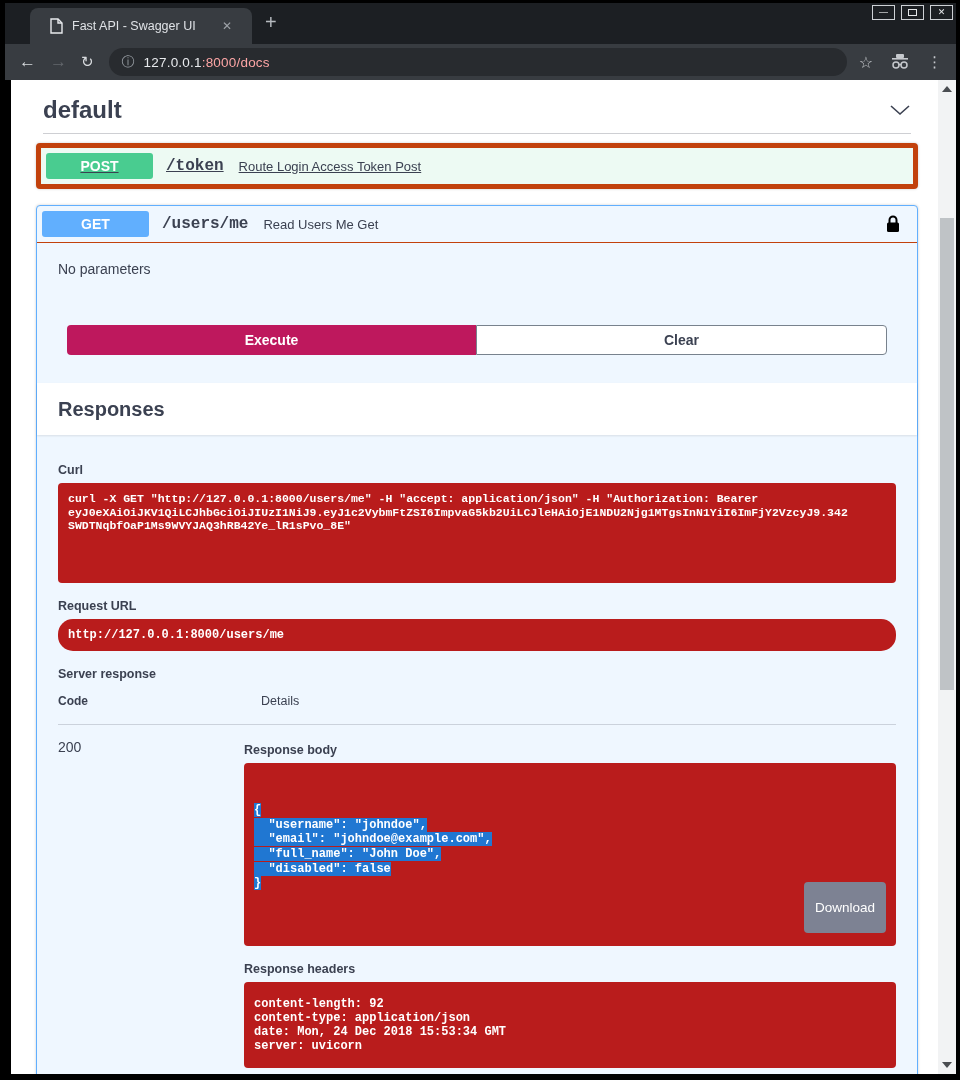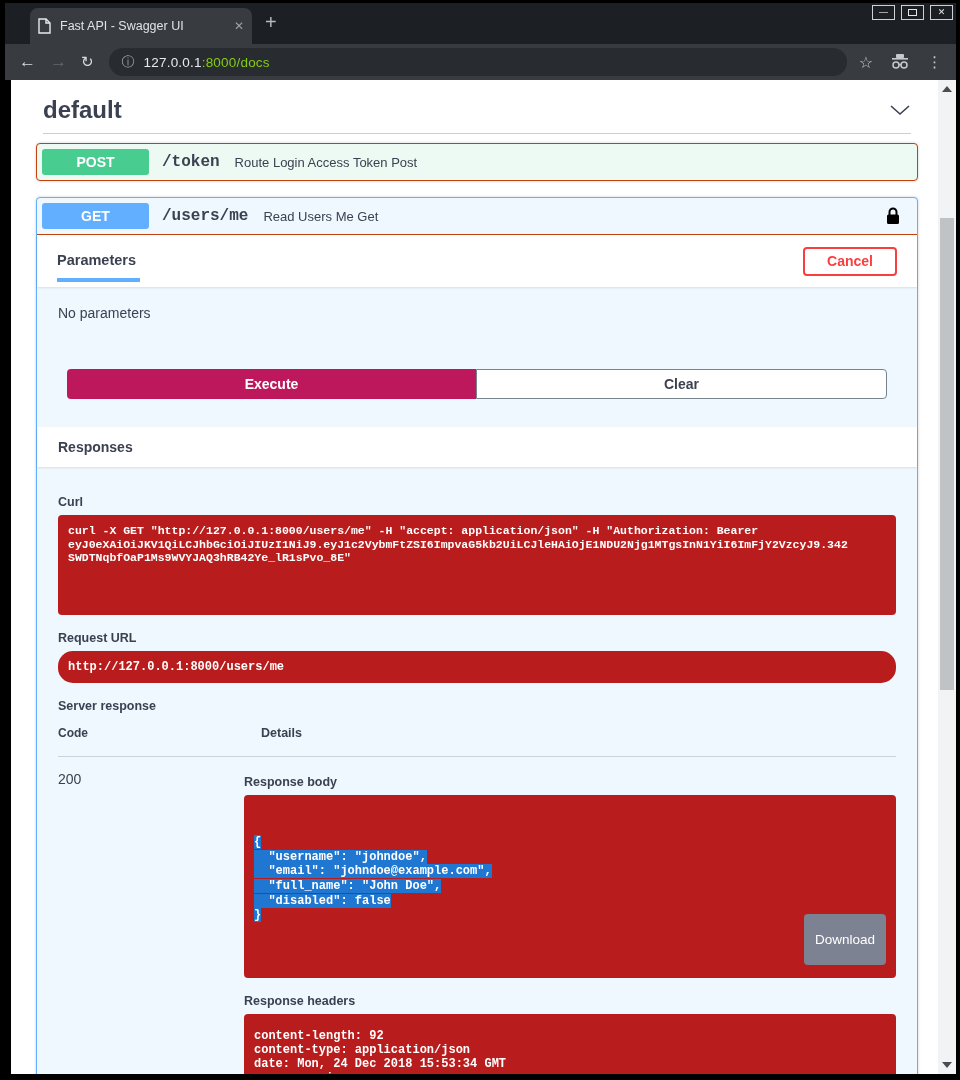--- a/index.html
+++ b/index.html
@@ -2,60 +2,60 @@
 <html><head>
 <meta charset="utf-8">
 <style>
   * { margin:0; padding:0; box-sizing:border-box; }
   html,body { width:960px; height:1080px; background:#000; overflow:hidden;
               font-family:"Liberation Sans", sans-serif; }
 
   
   .tabbar { position:absolute; top:3px; left:5px; width:951px; height:41px; background:#1c1f23; }
   .tab { position:absolute; left:25px; top:5px; width:222px; height:36px; background:#383c41;
-         border-radius:8px 8px 0 0; display:flex; align-items:center; padding:0 8px; }
+         border-radius:8px 8px 0 0; display:flex; align-items:center; padding:0 20px; }
   .tab-title { color:#dfe2e6; font-size:12.5px; margin-left:9px; flex:1; white-space:nowrap; overflow:hidden; }
   .tab-close { color:#9da2a7; font-size:12px; cursor:default; }
   .newtab { position:absolute; left:260px; top:8px; color:#b6babf; font-size:20px; font-weight:400; }
   .win-controls { position:absolute; right:3px; top:2px; display:flex; gap:6px; }
   .win-btn { width:23px; height:15px; border:1px solid #ced1d5; color:#e4e6e8;
              display:flex; align-items:center; justify-content:center; font-size:9px; line-height:1; }
   .max-inner { width:9px; height:7px; border:1px solid #e4e6e8; display:block; }
 
   .toolbar { position:absolute; top:44px; left:5px; width:951px; height:36px; background:#383c41;
              display:flex; align-items:center; }
   .nav-icon { font-size:17px; color:#d8dbde; margin-left:14px; }
   .nav-icon.disabled { color:#63676c; }
   .reload-icon { font-size:15px; }
   .url-pill { flex:1; height:28px; background:#282b2f; border-radius:14px; margin:0 12px 0 15px;
               display:flex; align-items:center; padding:0 13px; }
   .info-icon { color:#9aa0a6; font-size:13px; }
   .url-text { margin-left:9px; font-size:13.5px; color:#e8eaed; letter-spacing:.2px; }
-  .url-secondary { color:#84cc16; }
+  .url-secondary { color:#fca5a5; }
   .tool-icon { color:#c6c9cd; font-size:16px; margin-right:17px; }
   .menu-dots { font-size:15px; margin-right:14px; }
   .incog { margin-right:17px; display:flex; }
 
   
   .scrollbar { position:absolute; top:80px; left:938px; width:18px; height:994px; background:#f2f3f4; }
   .sb-up { position:absolute; top:6px; left:4px; width:0; height:0;
            border-left:5px solid transparent; border-right:5px solid transparent; border-bottom:6px solid #4a4d51; }
   .sb-down { position:absolute; bottom:6px; left:4px; width:0; height:0;
            border-left:5px solid transparent; border-right:5px solid transparent; border-top:6px solid #4a4d51; }
   .sb-thumb { position:absolute; top:138px; left:2px; width:14px; height:472px; background:#bfc3c6; }
 
   
   .page { position:absolute; top:80px; left:11px; width:932px; height:994px; background:#fff;
           color:#3b4151; overflow:hidden; }
   .section-title { margin:16px 32px 0; display:flex; align-items:center; justify-content:space-between; }
   .section-title h2 { font-size:24px; font-weight:700; color:#3b4151; }
   .section-divider { height:1px; background:rgba(59,65,81,.25); margin:9px 32px 0; }
 
   .opblock { margin:9px 25px 0; border-radius:4px; box-shadow:0 0 3px rgba(0,0,0,.19); }
-  .opblock.post { border:1px solid #c2410c; background:#edfaf3; }
+  .opblock.post { border:5px solid #c2410c; background:#edfaf3;text-decoration:underline; }
   .opblock.get  { border:1px solid #61affe; background:#eff7ff; margin-top:16px; }
   .opblock-summary { display:flex; align-items:center; padding:5px; cursor:pointer; }
   .get .opblock-summary { border-bottom:1px solid #c2410c; }
   .method-badge { width:107px; height:26px; border-radius:3px; color:#fff; font-weight:700; font-size:14px;
                   display:flex; align-items:center; justify-content:center; flex:none; }
   .post .method-badge { background:#49cc90; }
   .get  .method-badge { background:#61affe; }
   .opblock-path { margin-left:13px; font-family:"Liberation Mono", monospace; font-weight:700;
                   font-size:16px; color:#3b4151; }
   .opblock-desc { margin-left:15px; font-size:13px; color:#3b4151; flex:1; }
@@ -69,36 +69,36 @@
                 color:#f93e3e; font-weight:700; font-size:14px; font-family:"Liberation Sans",sans-serif; }
 
   .no-params { margin:18px 21px 0; font-size:14px; }
   .execute-wrapper { display:flex; margin:48px 30px 0; padding-bottom:0; }
   .btn-execute { flex:1; height:30px; background:#be185d; border:none; border-radius:4px 0 0 4px;
                  color:#fff; font-weight:700; font-size:14px; font-family:"Liberation Sans",sans-serif; }
   .btn-clear { flex:1; height:30px; background:#fff; border:1px solid #78828d; border-radius:0 4px 4px 0;
                color:#3b4151; font-weight:700; font-size:14px; font-family:"Liberation Sans",sans-serif; }
   .exec-gap { height:28px; }
 
-  .responses-header { background:#fff; height:40px; display:flex; align-items:center; padding:0 21px;
-                      font-size:14px; font-weight:700; box-shadow:0 1px 2px rgba(0,0,0,.1); }
+  .responses-header { background:#fff; height:52px; display:flex; align-items:center; padding:0 21px;
+                      font-size:20px; font-weight:700; box-shadow:0 1px 2px rgba(0,0,0,.1); }
   .responses-body { padding:28px 21px 20px; }
 
   .block-label { font-size:12.5px; font-weight:700; color:#3b4151; margin-bottom:6px; }
   .mt16 { margin-top:16px; }
   .code-block { background:#b91c1c; border-radius:4px; color:#fff;
                 font-family:"Liberation Mono", monospace; font-weight:700; }
   .curl-block { min-height:100px; padding:9px 10px; font-size:11.5px; line-height:13.5px;
                 white-space:pre-wrap; word-break:break-all; }
   .requrl-block { margin-top:2px; height:32px; padding:9px 10px; font-size:12px; white-space:pre;border-radius:15px; }
 
   .server-table { margin-top:13px; }
   .t-head { display:flex; padding-bottom:16px; border-bottom:1px solid rgba(59,65,81,.2); }
   .col-code { width:186px; font-size:12px; font-weight:700; }
-  .col-details { font-size:12.5px; font-weight:700;padding-left:17px; }
+  .col-details { font-size:12.5px; font-weight:400;padding-left:17px; }
   .t-row { display:flex; padding-top:14px; }
   .row-code { width:186px; font-size:14px; }
   .row-details { flex:1; }
   .row-details .block-label:first-child { margin-top:4px; }
 
   .respbody-block { position:relative; padding:11px 10px; font-size:12px; line-height:14.6px; white-space:pre; }
   .respbody-block div span { background:#2077d2; }
   .download-btn { position:absolute; right:10px; bottom:13px; background:#7d8293; border:none; border-radius:4px;
                   color:#fff; font-weight:400; font-size:13.5px; padding:18px 11px;
                   font-family:"Liberation Sans",sans-serif; }
@@ -171,24 +171,20 @@
       <span class="opblock-path">/users/me</span>
       <span class="opblock-desc">Read Users Me Get</span>
       <span class="lock-wrap">
         <svg width="14" height="18" viewBox="0 0 14 18">
           <path d="M3.5 8 V5 a3.5 3.5 0 0 1 7 0 V8" fill="none" stroke="#000" stroke-width="2"></path>
           <rect x="1" y="7.5" width="12" height="9.5" rx="1.5" fill="#000"></rect>
         </svg>
       </span>
     </div>
 
-    <div class="tab-header">
-      <span class="param-tab">Parameters</span>
-      <button class="btn-cancel">Cancel</button>
-    </div>
 
     <div>
       <div class="no-params">No parameters</div>
       <div class="execute-wrapper">
         <button class="btn-execute">Execute</button>
         <button class="btn-clear">Clear</button>
       </div>
       <div class="exec-gap"></div>
     </div>
 

